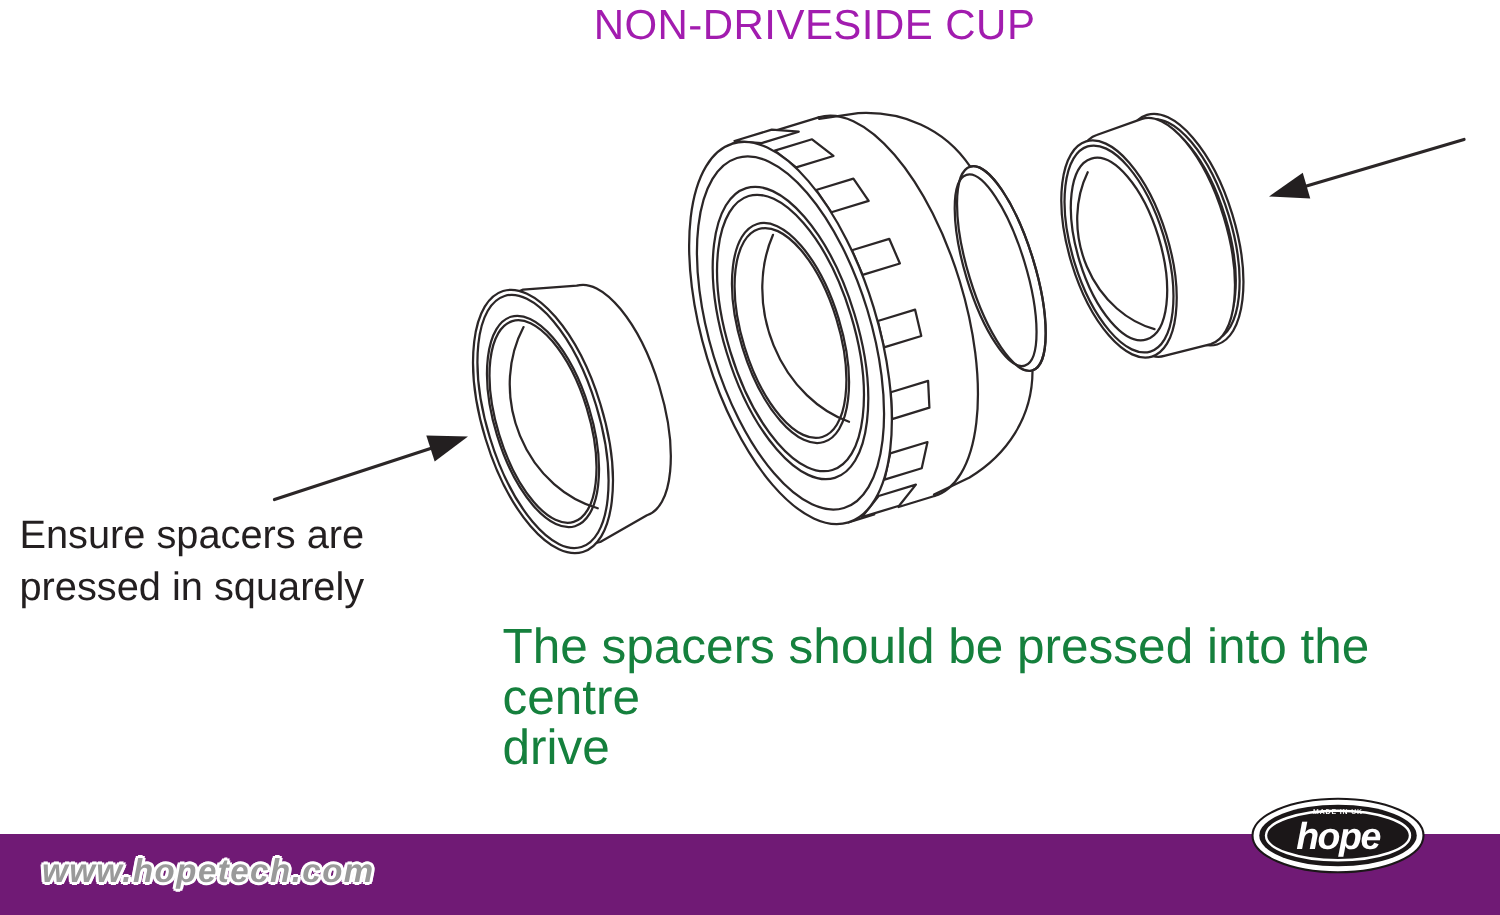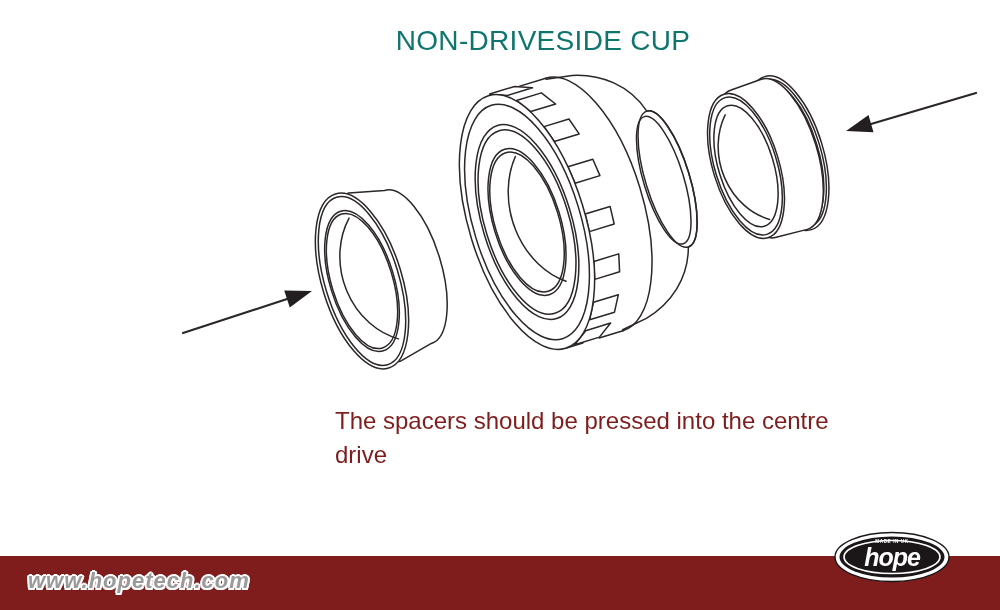--- a/index.html
+++ b/index.html
@@ -8,49 +8,49 @@
     position: relative;
     width: 1000px;
     height: 610px;
     overflow: hidden;
     background: #ffffff;
     font-family: "Liberation Sans", sans-serif;
     color: #231f20;
   }
   .title {
     position: absolute;
-    left: 86px; right: 0; top: 25px;
+    left: 86px; right: 0; top: 1px;
     text-align: center;
     font-size: 28px;
     letter-spacing: 0.3px;
-    color: #0f766e;
+    color: #a21caf;
   }
   .diagram {
     position: absolute;
     left: 0; top: 0;
     width: 1000px; height: 610px;
   }
   .note-left {
     position: absolute;
     left: 13px; top: 339px;
     font-size: 26.5px;
     line-height: 35px;
     color: #231f20;
   }
   .note-bottom {
     position: absolute;
-    left: 335px; top: 404px;
-    font-size: 24px;
+    left: 335px; top: 414px;
+    font-size: 33px;
     line-height: 33.5px;
-    color: #7f1d1d;
+    color: #15803d;
   }
   .footer-bar {
     position: absolute;
     left: 0; right: 0; top: 556px; bottom: 0;
-    background: #7f1d1d;
+    background: #701a75;
   }
   .site {
     position: absolute;
     left: 28px; top: 12px;
     font-size: 22px;
     font-style: italic;
     font-weight: bold;
     letter-spacing: 1px;
     color: #9a9a9a;
     text-shadow:
@@ -128,20 +128,24 @@
     <g stroke-width="2.2">
       <line x1="183" y1="333" x2="287" y2="299"></line>
       <polygon points="312,291 289.8,307.6 284.2,290.4" fill="#231f20" stroke="none"></polygon>
     </g>
     <g stroke-width="2.2">
       <line x1="976" y1="93" x2="871" y2="124"></line>
       <polygon points="846,131 868.5,115.1 873.5,132.3" fill="#231f20" stroke="none"></polygon>
     </g>
   </svg>
 
+  <div class="note-left">
+    <div>Ensure spacers are</div>
+    <div>pressed in squarely</div>
+  </div>
 
   <div class="note-bottom">
     <div>The spacers should be pressed into the centre</div>
     <div>drive</div>
   </div>
 
   <div class="footer-bar">
     <span class="site">www.hopetech.com</span>
   </div>
 

